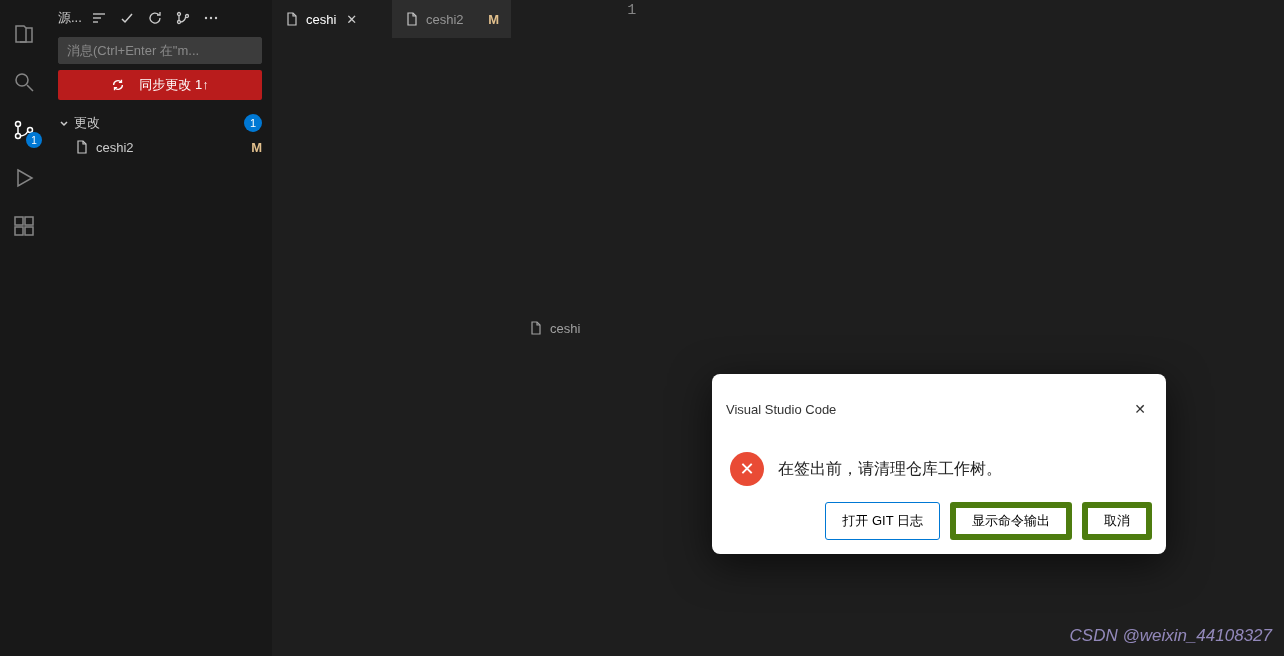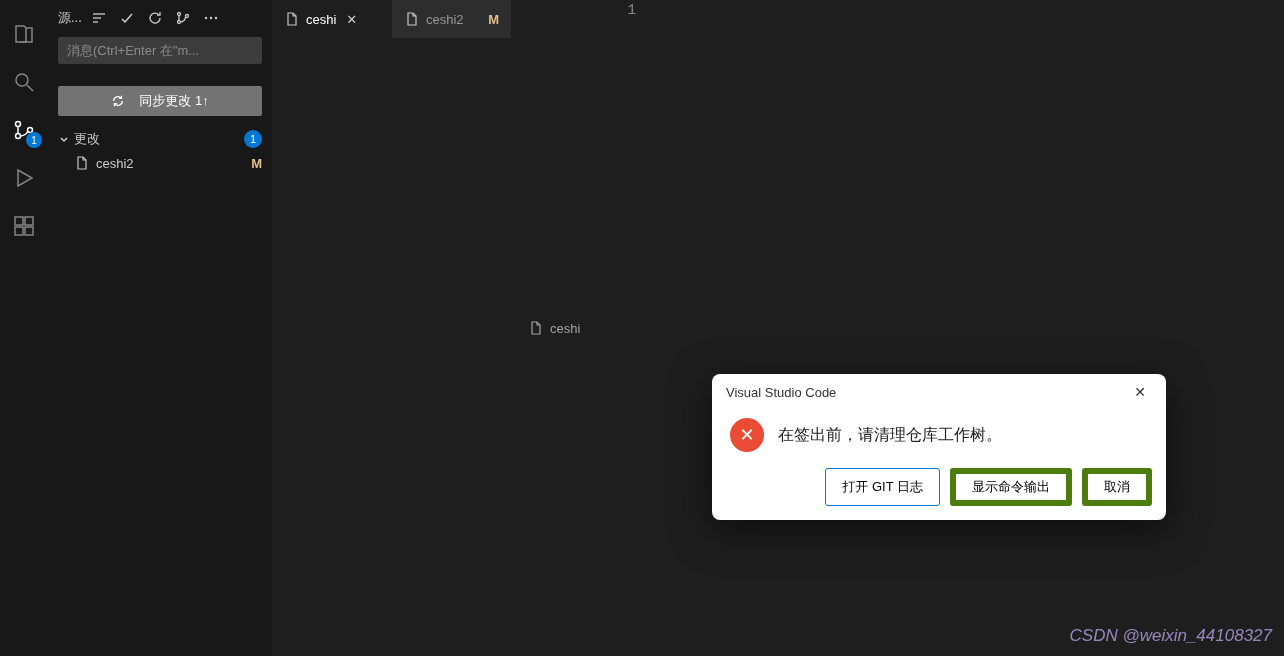--- a/index.html
+++ b/index.html
@@ -46,22 +46,22 @@
   color: #cccccc; cursor: pointer;
 }
 .commit-input {
   margin: 2px 10px 6px 10px;
   background: #3c3c3c; border: 1px solid #3c3c3c;
   color: #cccccc; padding: 5px 8px; font-size: 13px;
   border-radius: 2px;
 }
 .commit-input::placeholder { color: #8a8a8a; }
 .sync-button {
-  margin: 16px 10px 10px 10px;
-  background: #737373; color: #ffffff;
+  margin: 0 10px 10px 10px;
+  background: #b91c1c; color: #ffffff;
   border: none; padding: 6px 0; font-size: 13px;
   display: flex; align-items: center; justify-content: center; gap: 14px;
   cursor: pointer; border-radius: 2px;
 }
 .section-header {
   display: flex; align-items: center; padding: 4px 10px;
   color: #cccccc; cursor: pointer;
 }
 .section-header .chev { margin-right: 4px; }
 .section-header .count-badge {
@@ -109,21 +109,21 @@
 .code-line { color: #d4d4d4; white-space: pre; }
 
 .dialog-shadow {
   position: absolute; left: 712px; top: 374px;
   width: 454px; background: #ffffff; color: #000;
   border-radius: 8px; box-shadow: 0 10px 40px rgba(0,0,0,0.6);
   font-family: "Segoe UI", sans-serif;
 }
 .dialog-title {
   display: flex; align-items: center; justify-content: space-between;
-  padding: 8px 14px; font-size: 13px; color: #333;
+  padding: 25px 14px; font-size: 13px; color: #333;
 }
 .dialog-close { cursor: pointer; font-size: 14px; padding: 2px 6px; }
 .dialog-body {
   display: flex; align-items: center; gap: 14px;
   padding: 8px 18px 16px 18px;
 }
 .error-icon {
   width: 34px; height: 34px; border-radius: 50%;
   background: #e94b35; display: flex; align-items: center; justify-content: center;
   color: #fff; font-size: 18px; flex-shrink: 0;

